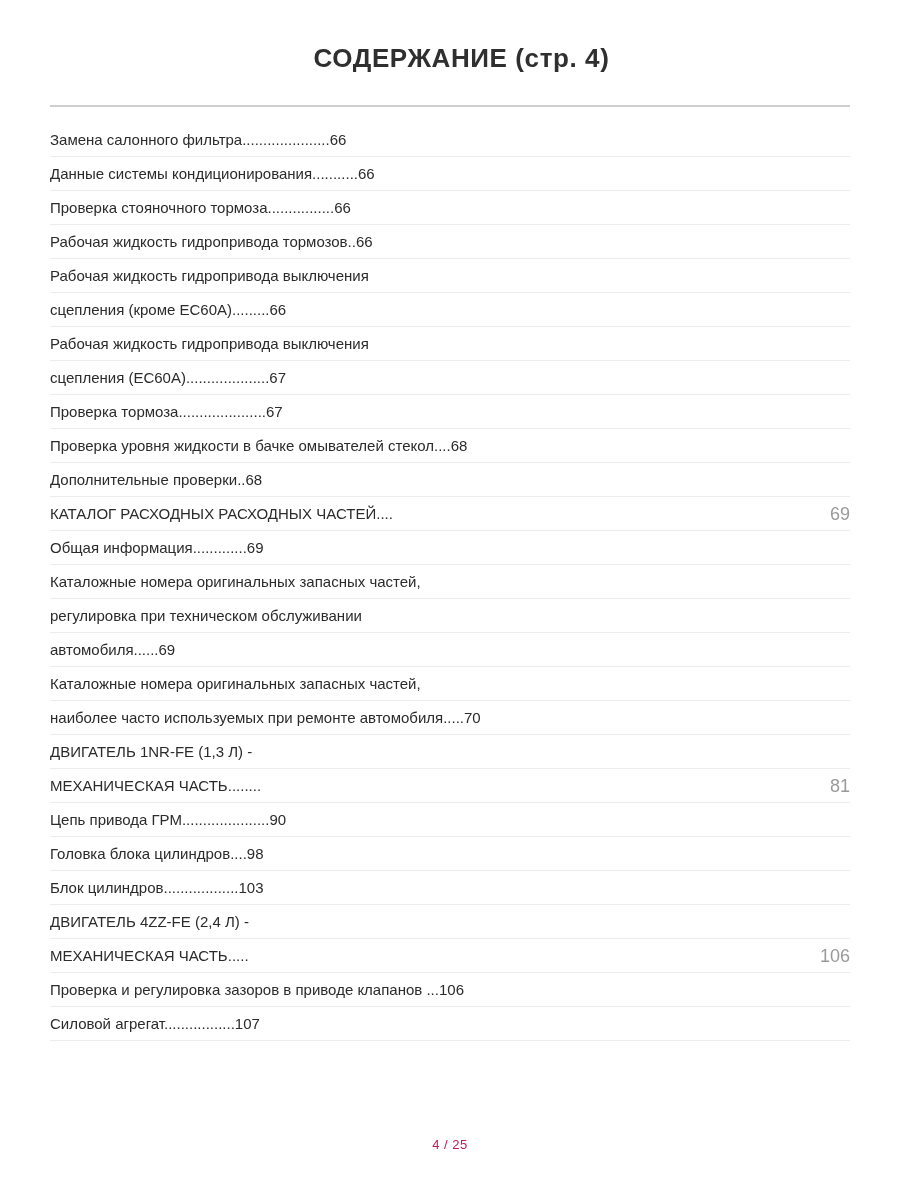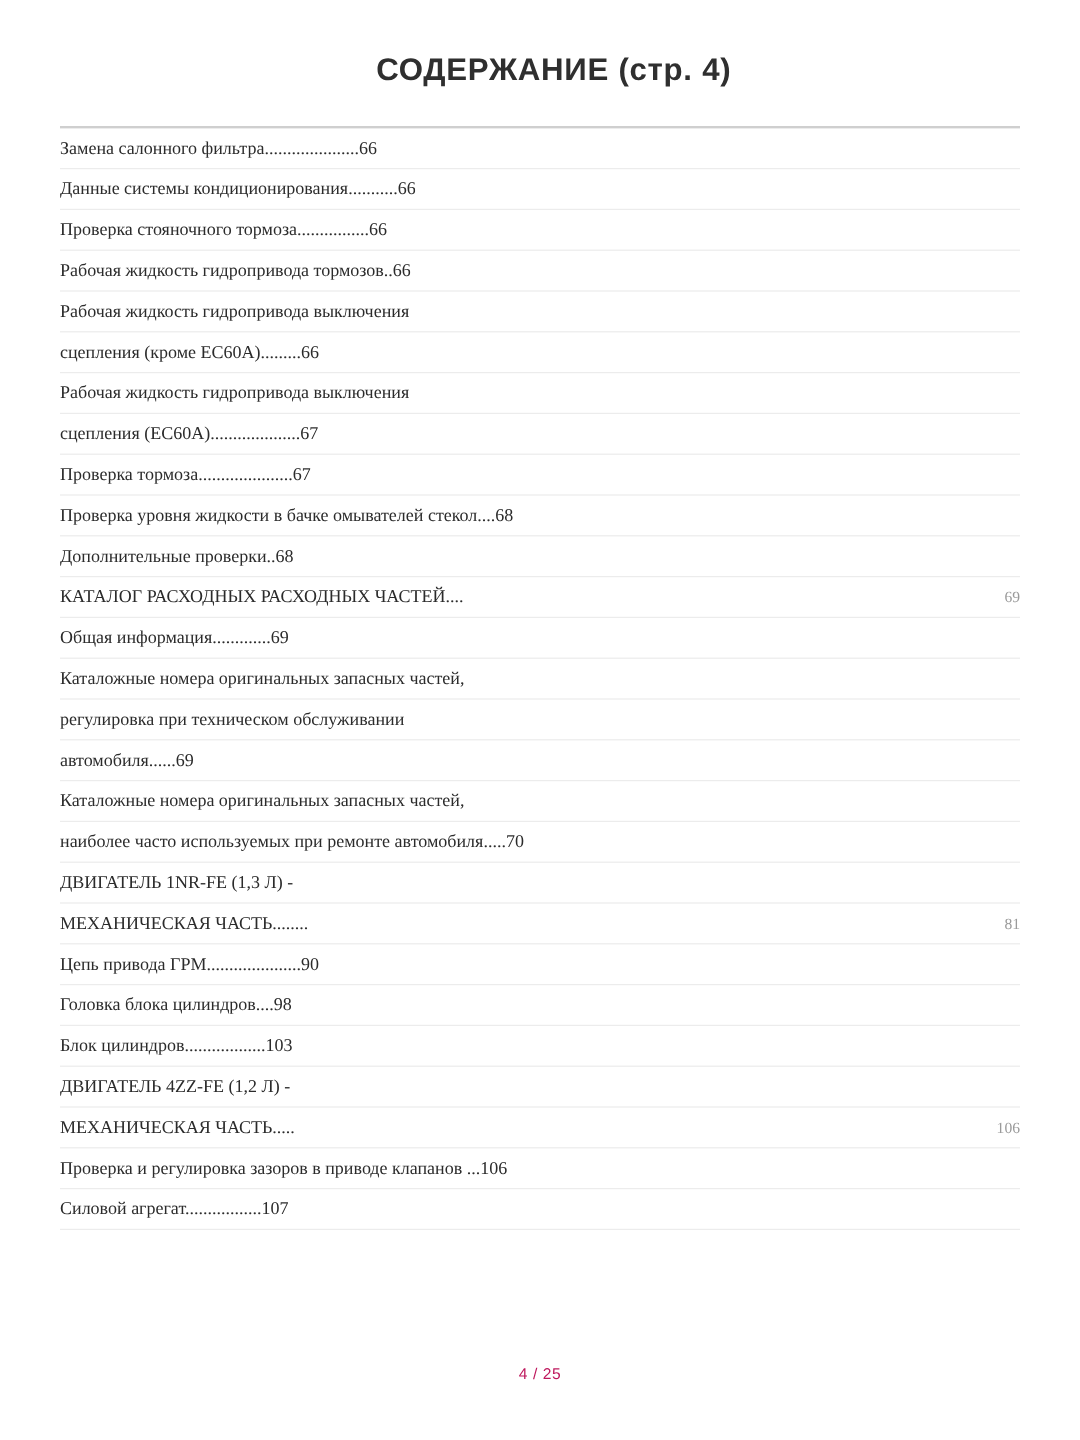--- a/index.html
+++ b/index.html
@@ -33,24 +33,23 @@
     margin: 0;
     padding: 40px 27px 0 50px;
     line-height: 36px;
   }
   .title-rule {
     height: 2px;
     background: #cfcfcf;
     margin: 29px 50px 0 50px;
   }
   .toc {
-    margin: 0 50px;
+    margin: 16px 50px;
     padding: 0;
     list-style: none;
-    font-family: Liberation Serif, serif;
   }
   .toc-row {
     display: flex;
     align-items: center;
     justify-content: space-between;
     height: 34px;
     box-sizing: border-box;
     border-bottom: 1px solid #ececec;
     font-size: 15px;
     line-height: 34px;
@@ -63,21 +62,21 @@
   }
   .toc-label {
     flex: 0 1 auto;
     overflow: hidden;
     text-overflow: clip;
     white-space: pre;
   }
   .toc-page {
     flex: 0 0 auto;
     color: #9a9a9a;
-    font-size: 13px;
+    font-size: 18px;
     padding-left: 16px;
     text-align: right;
     min-width: 28px;
   }
   .toc-page:empty {
     display: none;
   }
   .spacer {
     flex: 1 1 auto;
     min-height: 24px;
@@ -116,21 +115,21 @@
       <li class="toc-row"><span class="toc-label">Каталожные номера оригинальных запасных частей,</span></li>
       <li class="toc-row"><span class="toc-label">регулировка при техническом обслуживании</span></li>
       <li class="toc-row"><span class="toc-label">автомобиля......69</span></li>
       <li class="toc-row"><span class="toc-label">Каталожные номера оригинальных запасных частей,</span></li>
       <li class="toc-row"><span class="toc-label">наиболее часто используемых при ремонте автомобиля.....70</span></li>
       <li class="toc-row"><span class="toc-label">ДВИГАТЕЛЬ 1NR-FE (1,3 Л) -</span></li>
       <li class="toc-row"><span class="toc-label">МЕХАНИЧЕСКАЯ ЧАСТЬ........</span><span class="toc-page">81</span></li>
       <li class="toc-row"><span class="toc-label">Цепь привода ГРМ.....................90</span></li>
       <li class="toc-row"><span class="toc-label">Головка блока цилиндров....98</span></li>
       <li class="toc-row"><span class="toc-label">Блок цилиндров..................103</span></li>
-      <li class="toc-row"><span class="toc-label">ДВИГАТЕЛЬ 4ZZ-FE (1,2 Л) -</span></li>
+      <li class="toc-row"><span class="toc-label">ДВИГАТЕЛЬ 4ZZ-FE (2,4 Л) -</span></li>
       <li class="toc-row"><span class="toc-label">МЕХАНИЧЕСКАЯ ЧАСТЬ.....</span><span class="toc-page">106</span></li>
       <li class="toc-row"><span class="toc-label">Проверка и регулировка зазоров в приводе клапанов ...106</span></li>
       <li class="toc-row"><span class="toc-label">Силовой агрегат.................107</span></li>
     </ul>
 
   <div class="spacer"></div>
 
   <div class="footer">4 / 25</div>
 
 </div>

